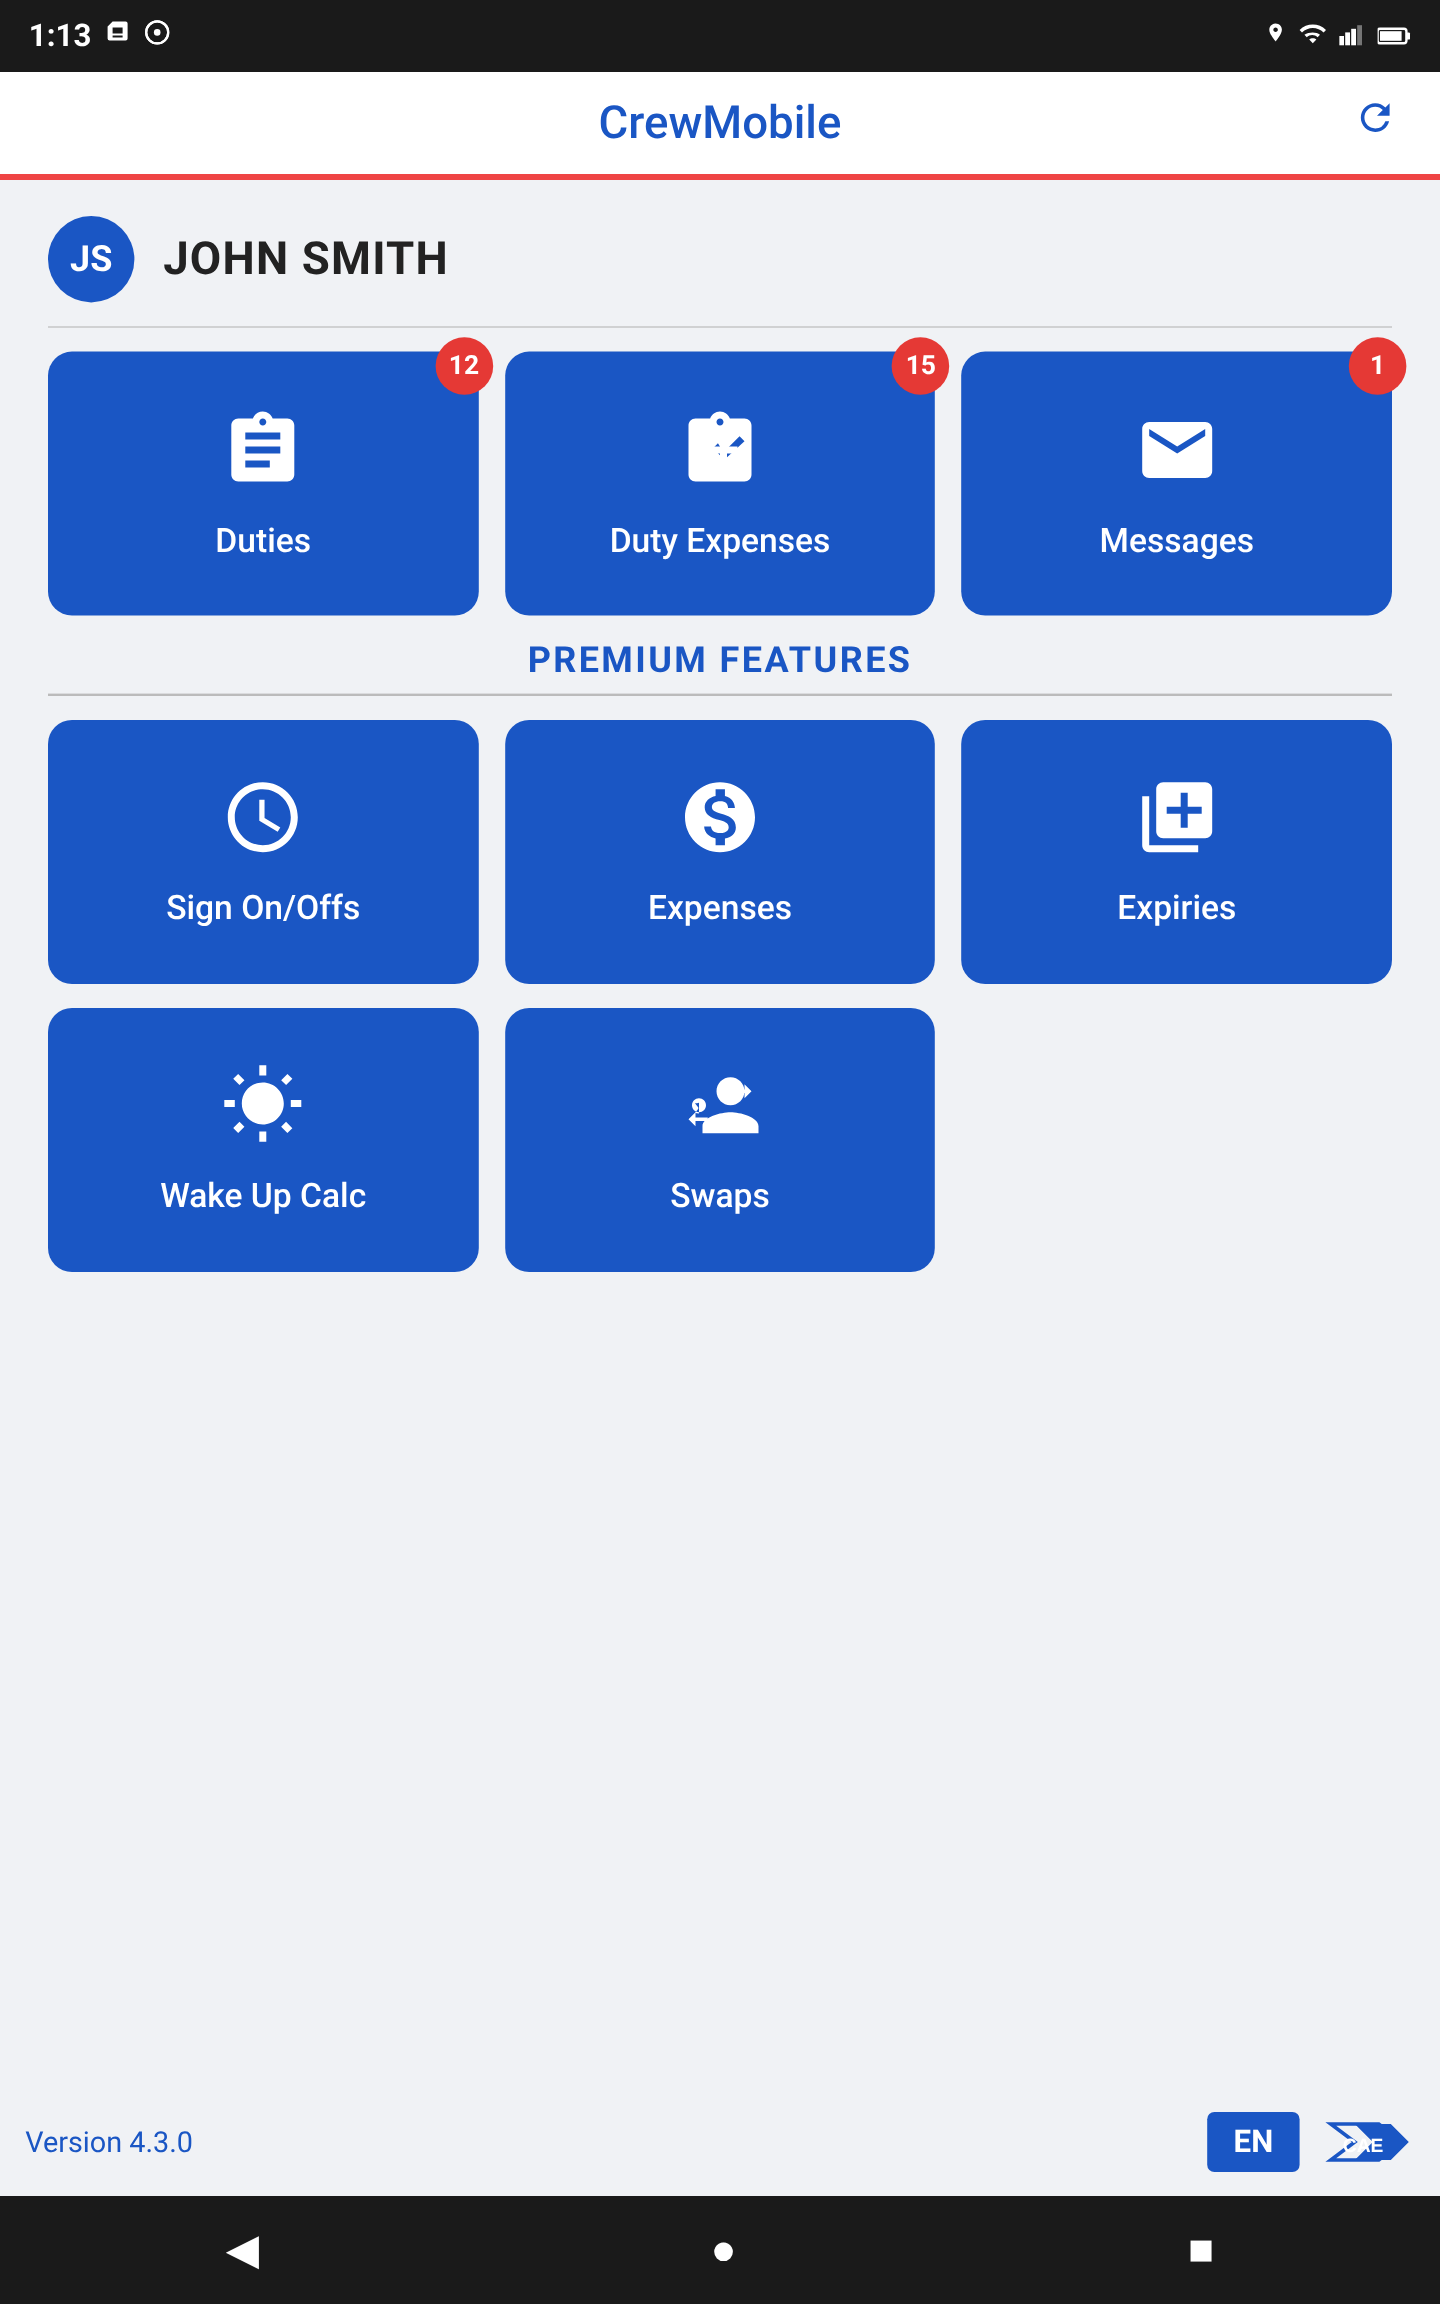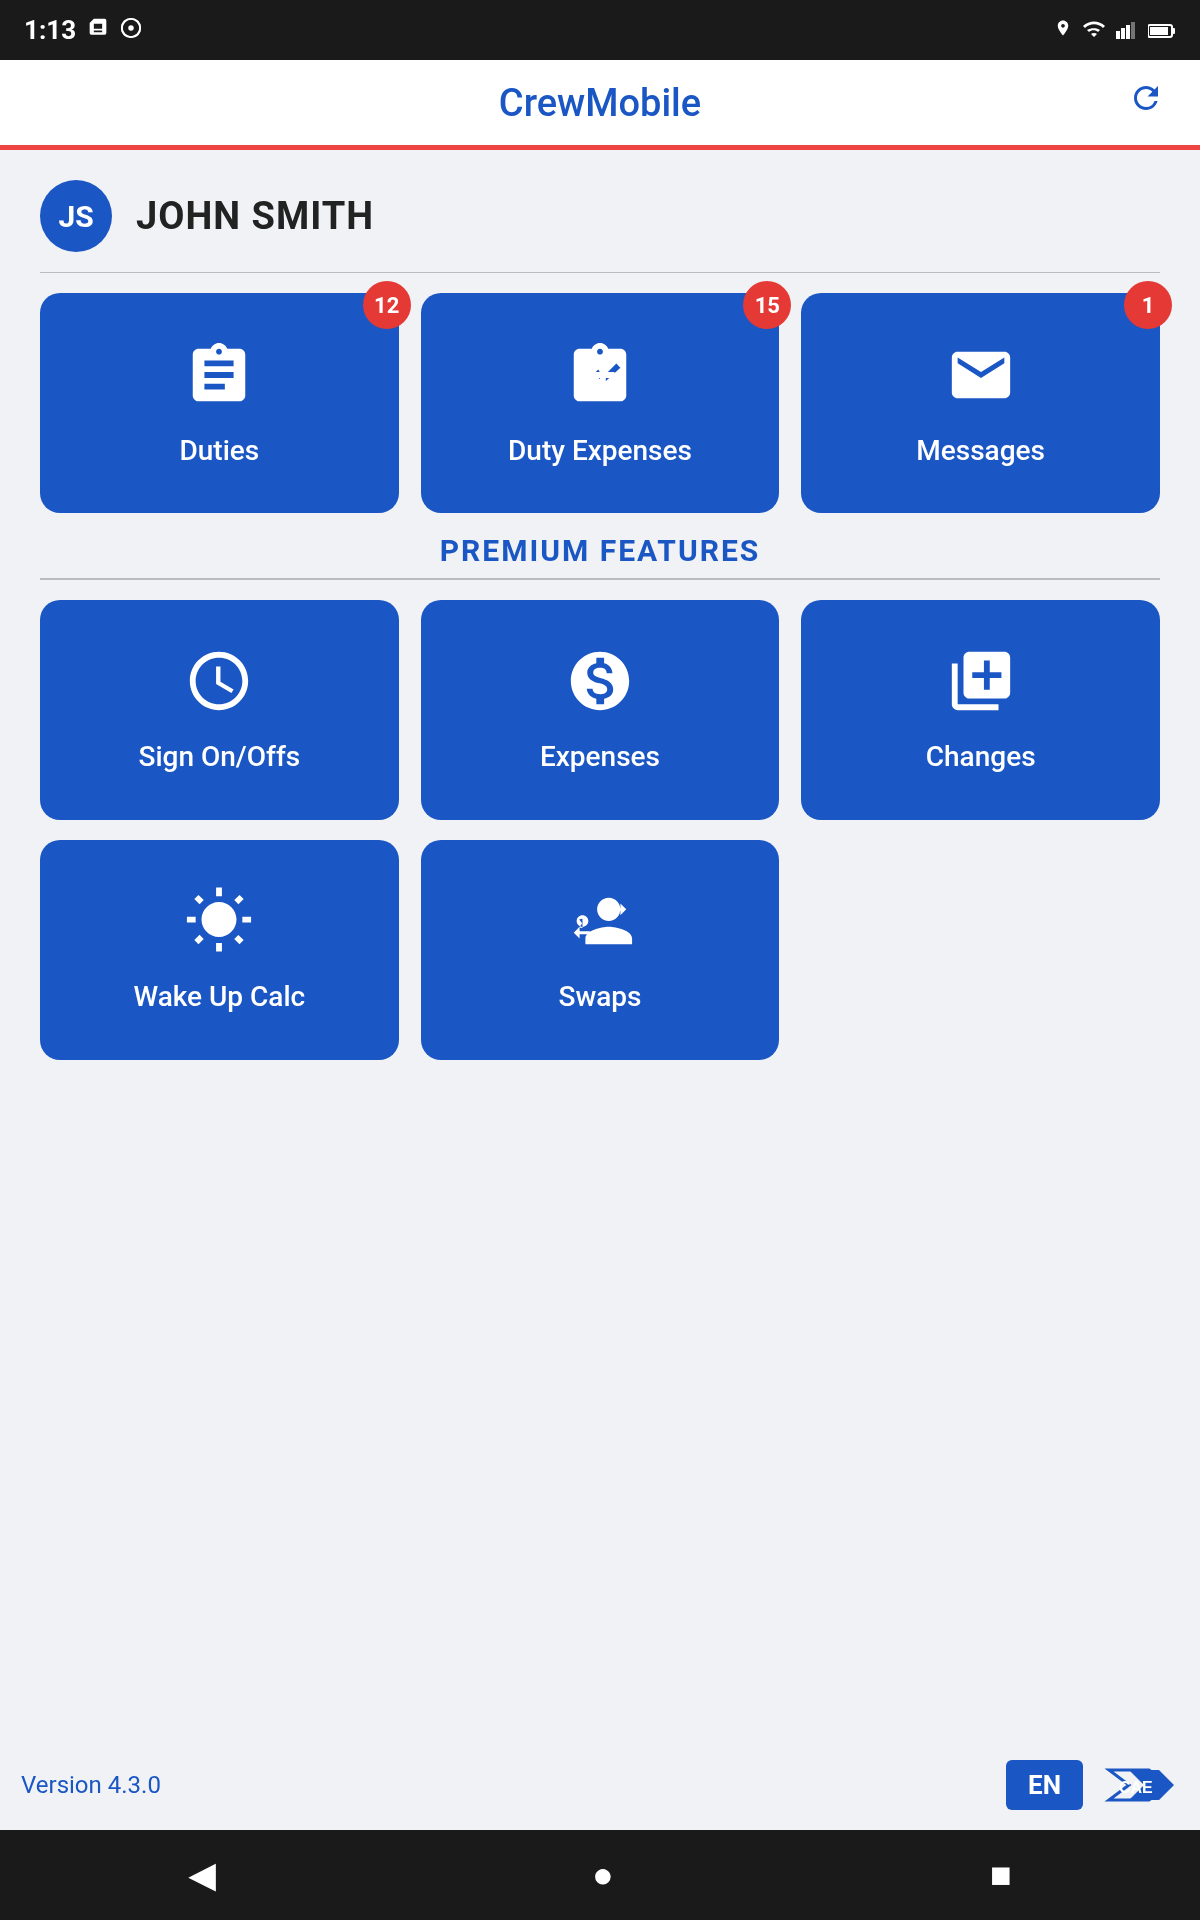--- a/index.html
+++ b/index.html
@@ -372,21 +372,21 @@
         <span class="tile-label">Expenses</span>
       </div>
 
       <div class="tile">
         <span class="tile-icon">
           <svg class="tile-svg" viewBox="0 0 24 24" fill="white">
             <path d="M4 6H2v14c0 1.1.9 2 2 2h14v-2H4V6zm16-4H8c-1.1 0-2 .9-2 2v12c0 1.1.9 2 2 2h12c1.1 0 2-.9 2-2V4c0-1.1-.9-2-2-2zm-1 9h-4v4h-2v-4H9V9h4V5h2v4h4v2z"></path>
 
           </svg>
         </span>
-        <span class="tile-label">Changes</span>
+        <span class="tile-label">Expiries</span>
       </div>
 
     </div>
 
     <div class="premium-row2">
 
       <div class="tile">
         <span class="tile-icon">
           <svg class="tile-svg" viewBox="0 0 24 24" fill="white">
             <path d="M6.76 4.84l-1.8-1.79-1.41 1.41 1.79 1.79 1.42-1.41zM4 10.5H1v2h3v-2zm9-9.95h-2V3.5h2V.55zm7.45 3.91l-1.41-1.41-1.79 1.79 1.41 1.41 1.79-1.79zm-3.21 13.7l1.79 1.8 1.41-1.41-1.8-1.79-1.4 1.4zM20 10.5v2h3v-2h-3zm-8-5c-3.31 0-6 2.69-6 6s2.69 6 6 6 6-2.69 6-6-2.69-6-6-6zm-1 16.95h2V19.5h-2v2.95zm-7.45-3.91l1.41 1.41 1.79-1.8-1.41-1.41-1.79 1.8z"></path>

